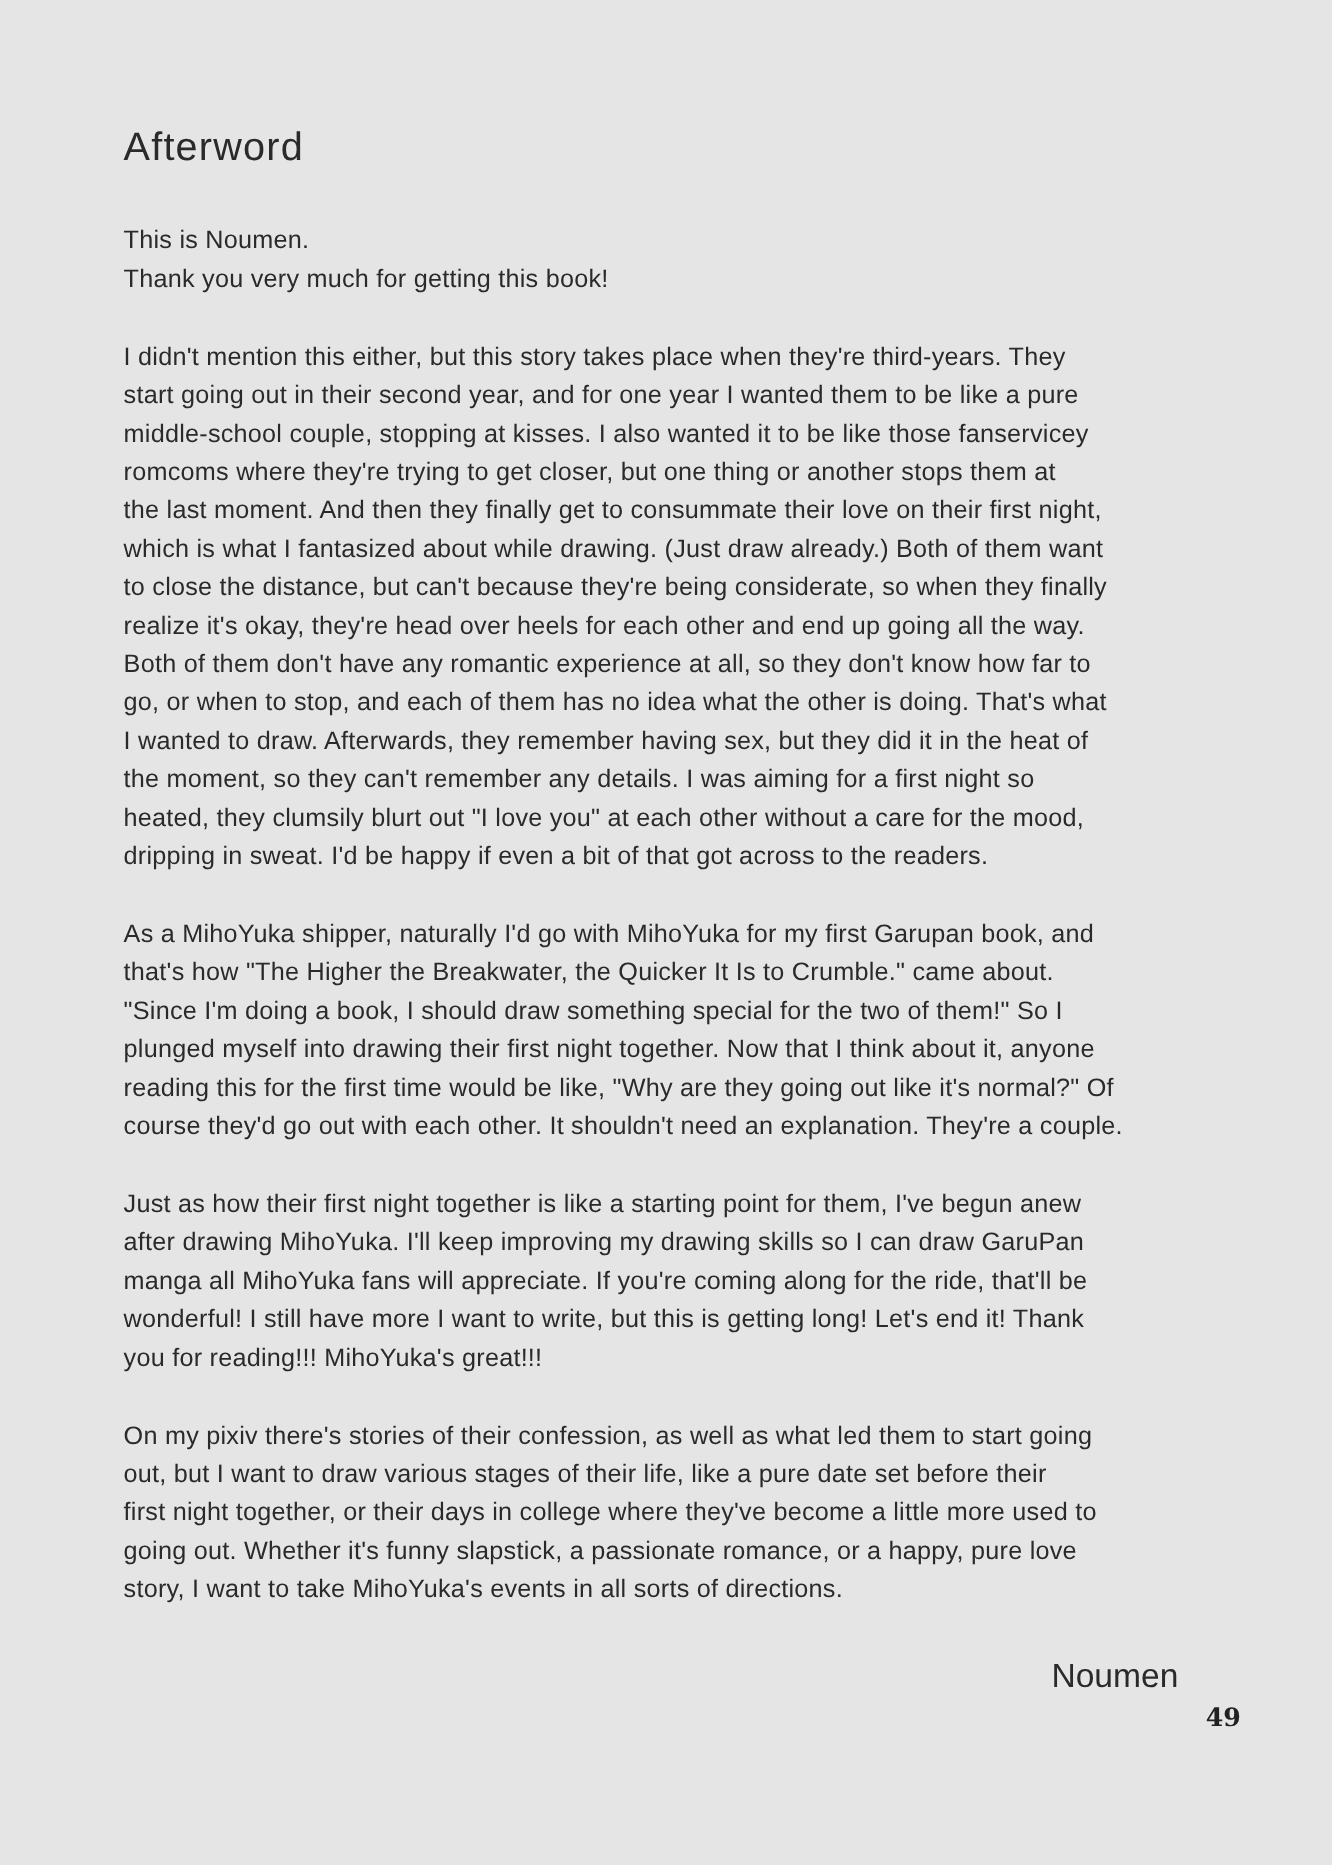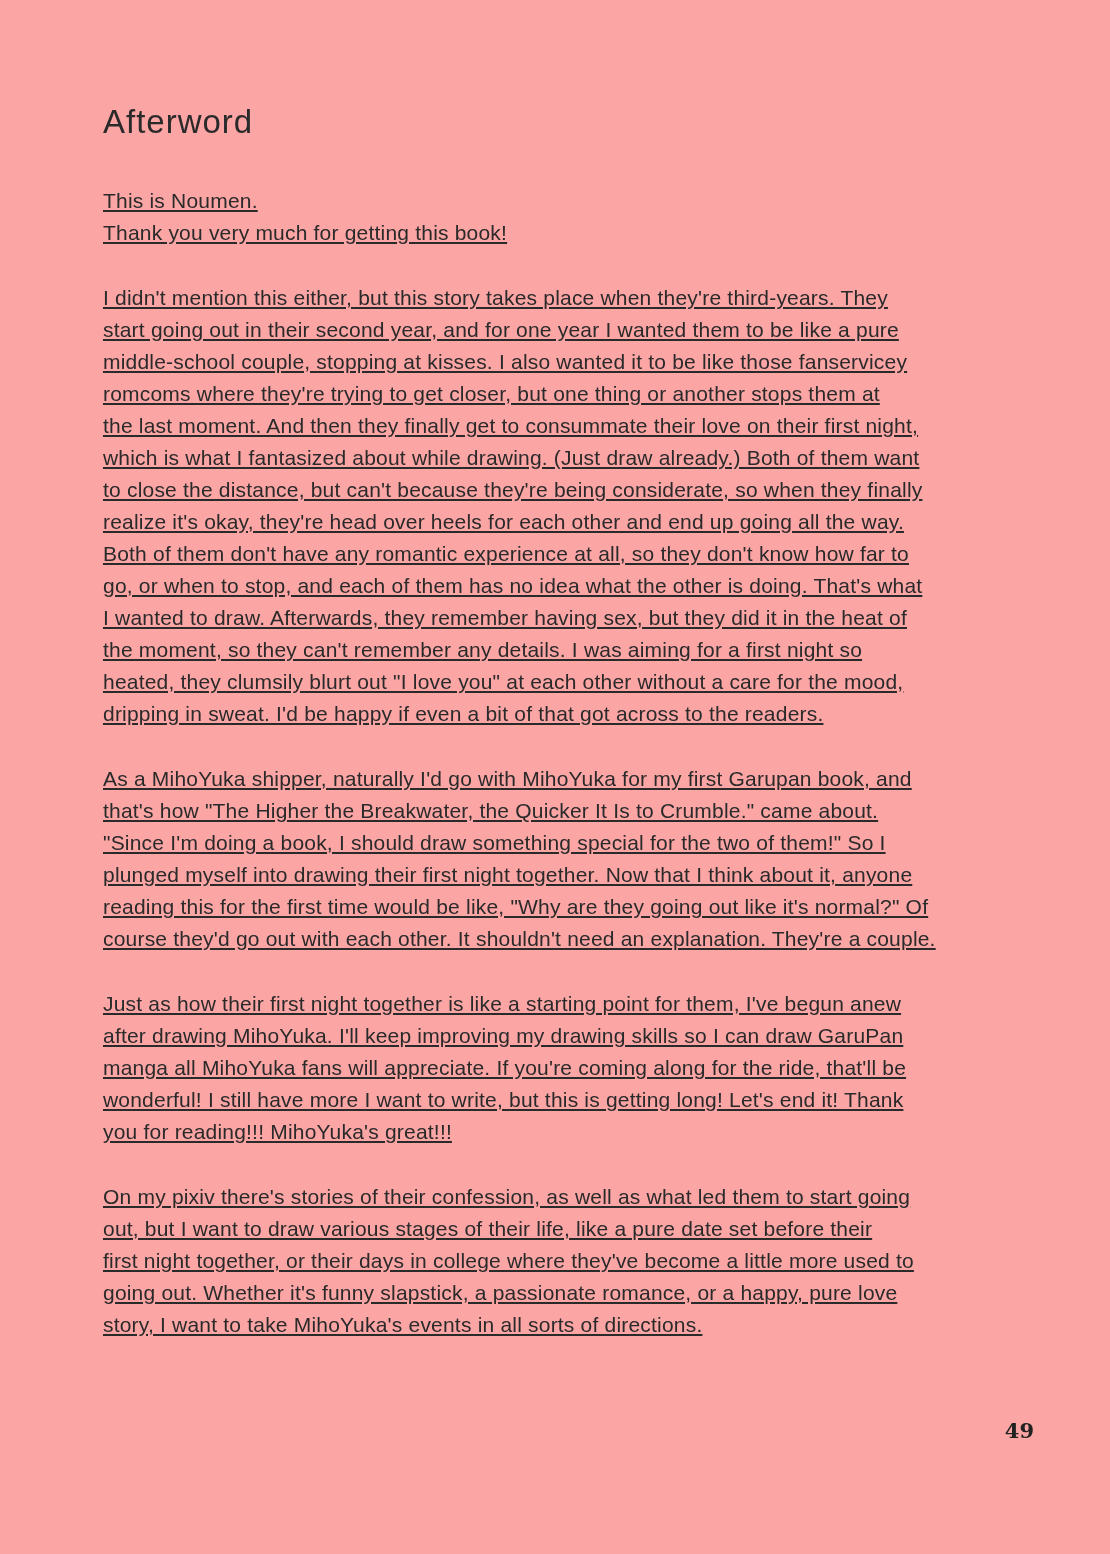--- a/index.html
+++ b/index.html
@@ -4,21 +4,21 @@
 <style>
   html, body {
     margin: 0;
     padding: 0;
     background: #ffffff;
   }
   .page {
     position: relative;
     width: 1110px;
     height: 1554px;
-    background: #fca5a5;
+    background: #e5e5e5;
     font-family: "Liberation Sans", sans-serif;
     color: #2a2a2a;
     overflow: hidden;
   }
   .content {
     position: absolute;
     left: 103px;
     top: 103px;
     width: 925px;
   }
@@ -28,21 +28,20 @@
     letter-spacing: 1px;
     margin: 0 0 44px 0;
     line-height: 38px;
   }
   .para {
     font-size: 21px;
     line-height: 32px;
     letter-spacing: 0.2px;
     white-space: pre-line;
     margin: 0 0 33px 0;
-    text-decoration: underline;
   }
   .signature {
     font-size: 28px;
     line-height: 32px;
     text-align: right;
     padding-right: 46px;
     margin-top: 40px;
   }
   .page-number {
     position: absolute;
@@ -91,16 +90,17 @@
 manga all MihoYuka fans will appreciate. If you're coming along for the ride, that'll be
 wonderful! I still have more I want to write, but this is getting long! Let's end it! Thank
 you for reading!!! MihoYuka's great!!!</div>
 
     <div class="para">On my pixiv there's stories of their confession, as well as what led them to start going
 out, but I want to draw various stages of their life, like a pure date set before their
 first night together, or their days in college where they've become a little more used to
 going out. Whether it's funny slapstick, a passionate romance, or a happy, pure love
 story, I want to take MihoYuka's events in all sorts of directions.</div>
 
+    <div class="signature">Noumen</div>
   </div>
 
   <div class="page-number">49</div>
 </div>
 
 </body></html>

